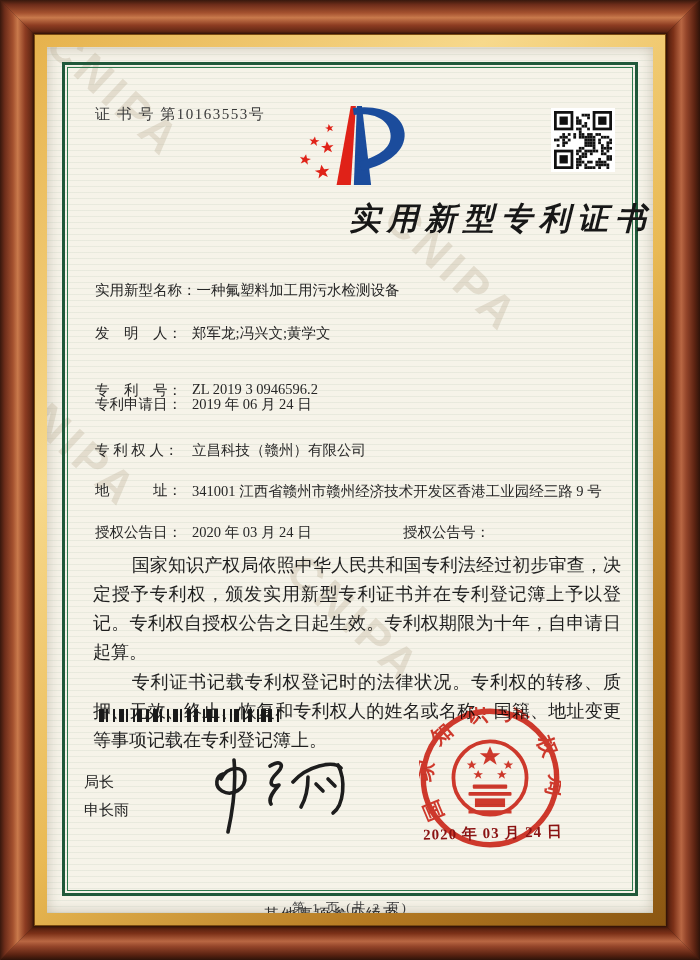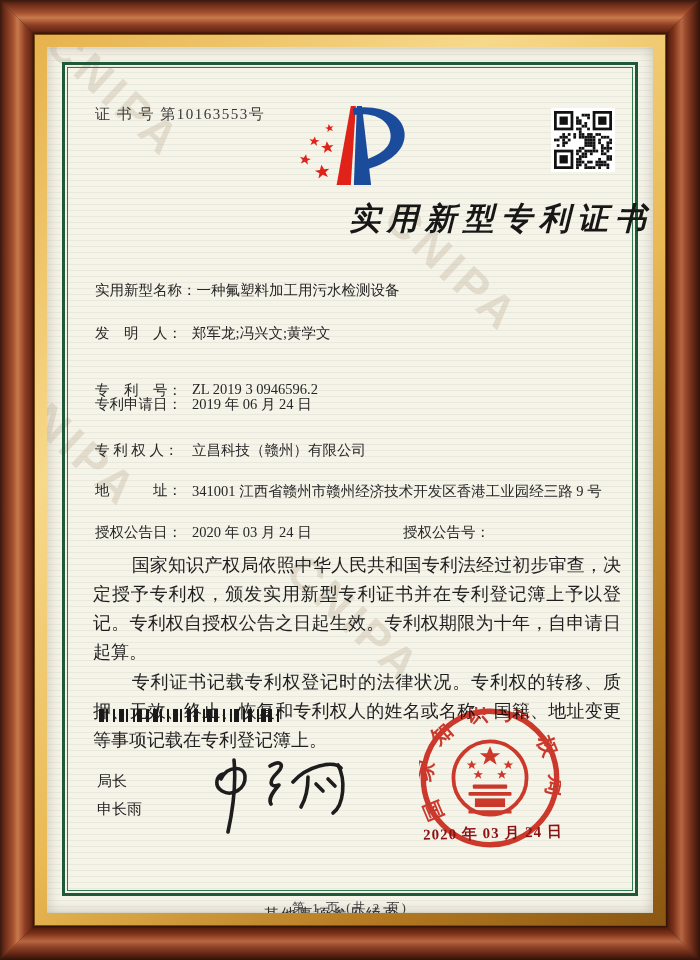--- a/index.html
+++ b/index.html
@@ -52,22 +52,22 @@
   .r5 .val{width:418px;line-height:1.45;}
   .pair2{position:absolute;left:308px;top:0;display:flex;}
   .pair2 .lbl{flex:0 0 97px;}
   
   .legal{position:absolute;left:46px;right:32px;top:504px;font-size:18px;
     color:#1f1f1f;line-height:1.62;text-align:justify;}
   .legal p{margin:0;text-indent:2.15em;}
   
   .barcode{position:absolute;left:52px;top:662px;width:180px;height:13px;display:flex;}
   .barcode i{display:block;height:100%;}
-  .issuer{position:absolute;left:50px;top:722px;
-    font-family:Liberation Mono, monospace;
+  .issuer{position:absolute;left:37px;top:722px;
+    font-family:Liberation Serif, serif;
     font-size:15px;color:#222;line-height:1.85;}
   .signature{position:absolute;left:148px;top:700px;width:175px;height:95px;}
   .seal{position:absolute;left:372px;top:660px;width:142px;height:142px;
     opacity:.92;mix-blend-mode:multiply;}
   .seal-date{position:absolute;left:366px;top:777px;width:160px;text-align:center;
     font-size:15px;font-weight:700;color:#8a1212;letter-spacing:1px;
     transform:rotate(-1.5deg);}
   .page-footer{position:absolute;left:0;right:0;top:821px;text-align:center;
     font-size:13px;color:#3c3c3c;letter-spacing:2px;margin-top:31px;}
   .cont-note{position:absolute;left:0;right:0;top:858px;text-align:center;

